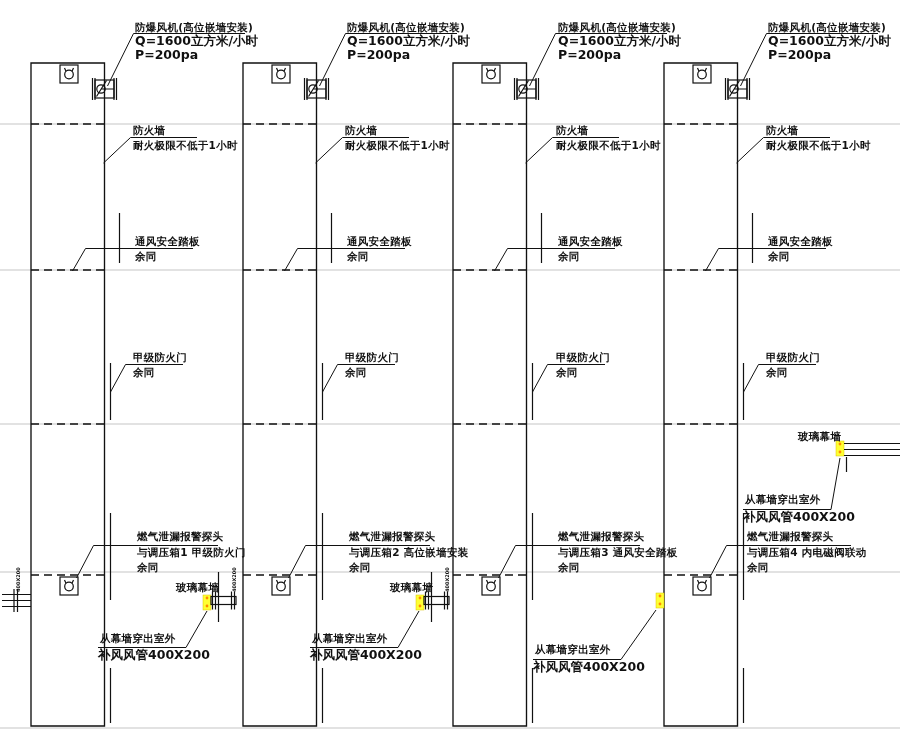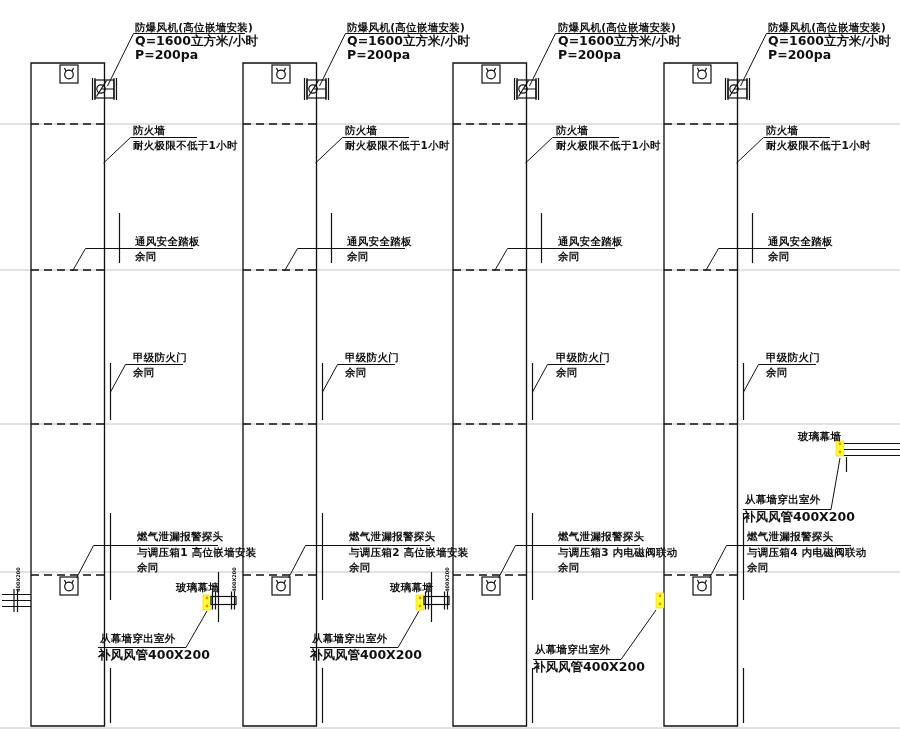--- a/index.html
+++ b/index.html
@@ -164,21 +164,21 @@
 <div class="lbl" style="left:135px;top:21px">防爆风机(高位嵌墙安装)</div>
 <div class="lbl lbl-lg" style="left:135px;top:34px">Q=1600立方米/小时</div>
 <div class="lbl lbl-lg" style="left:135px;top:48px">P=200pa</div>
 <div class="lbl" style="left:133px;top:124px">防火墙</div>
 <div class="lbl" style="left:133px;top:139px">耐火极限不低于1小时</div>
 <div class="lbl" style="left:135px;top:235px">通风安全踏板</div>
 <div class="lbl" style="left:135px;top:250px">余同</div>
 <div class="lbl" style="left:133px;top:351px">甲级防火门</div>
 <div class="lbl" style="left:133px;top:366px">余同</div>
 <div class="lbl" style="left:137px;top:530px">燃气泄漏报警探头</div>
-<div class="lbl" style="left:137px;top:546px">与调压箱1 高位嵌墙安装</div>
+<div class="lbl" style="left:137px;top:546px">与调压箱1 甲级防火门</div>
 <div class="lbl" style="left:137px;top:561px">余同</div>
 
 <div class="lbl" style="left:347px;top:21px">防爆风机(高位嵌墙安装)</div>
 <div class="lbl lbl-lg" style="left:347px;top:34px">Q=1600立方米/小时</div>
 <div class="lbl lbl-lg" style="left:347px;top:48px">P=200pa</div>
 <div class="lbl" style="left:345px;top:124px">防火墙</div>
 <div class="lbl" style="left:345px;top:139px">耐火极限不低于1小时</div>
 <div class="lbl" style="left:347px;top:235px">通风安全踏板</div>
 <div class="lbl" style="left:347px;top:250px">余同</div>
 <div class="lbl" style="left:345px;top:351px">甲级防火门</div>
@@ -190,21 +190,21 @@
 <div class="lbl" style="left:558px;top:21px">防爆风机(高位嵌墙安装)</div>
 <div class="lbl lbl-lg" style="left:558px;top:34px">Q=1600立方米/小时</div>
 <div class="lbl lbl-lg" style="left:558px;top:48px">P=200pa</div>
 <div class="lbl" style="left:556px;top:124px">防火墙</div>
 <div class="lbl" style="left:556px;top:139px">耐火极限不低于1小时</div>
 <div class="lbl" style="left:558px;top:235px">通风安全踏板</div>
 <div class="lbl" style="left:558px;top:250px">余同</div>
 <div class="lbl" style="left:556px;top:351px">甲级防火门</div>
 <div class="lbl" style="left:556px;top:366px">余同</div>
 <div class="lbl" style="left:558px;top:530px">燃气泄漏报警探头</div>
-<div class="lbl" style="left:558px;top:546px">与调压箱3 内电磁阀联动</div>
+<div class="lbl" style="left:558px;top:546px">与调压箱3 通风安全踏板</div>
 <div class="lbl" style="left:558px;top:561px">余同</div>
 
 <div class="lbl" style="left:768px;top:21px">防爆风机(高位嵌墙安装)</div>
 <div class="lbl lbl-lg" style="left:768px;top:34px">Q=1600立方米/小时</div>
 <div class="lbl lbl-lg" style="left:768px;top:48px">P=200pa</div>
 <div class="lbl" style="left:766px;top:124px">防火墙</div>
 <div class="lbl" style="left:766px;top:139px">耐火极限不低于1小时</div>
 <div class="lbl" style="left:768px;top:235px">通风安全踏板</div>
 <div class="lbl" style="left:768px;top:250px">余同</div>
 <div class="lbl" style="left:766px;top:351px">甲级防火门</div>

